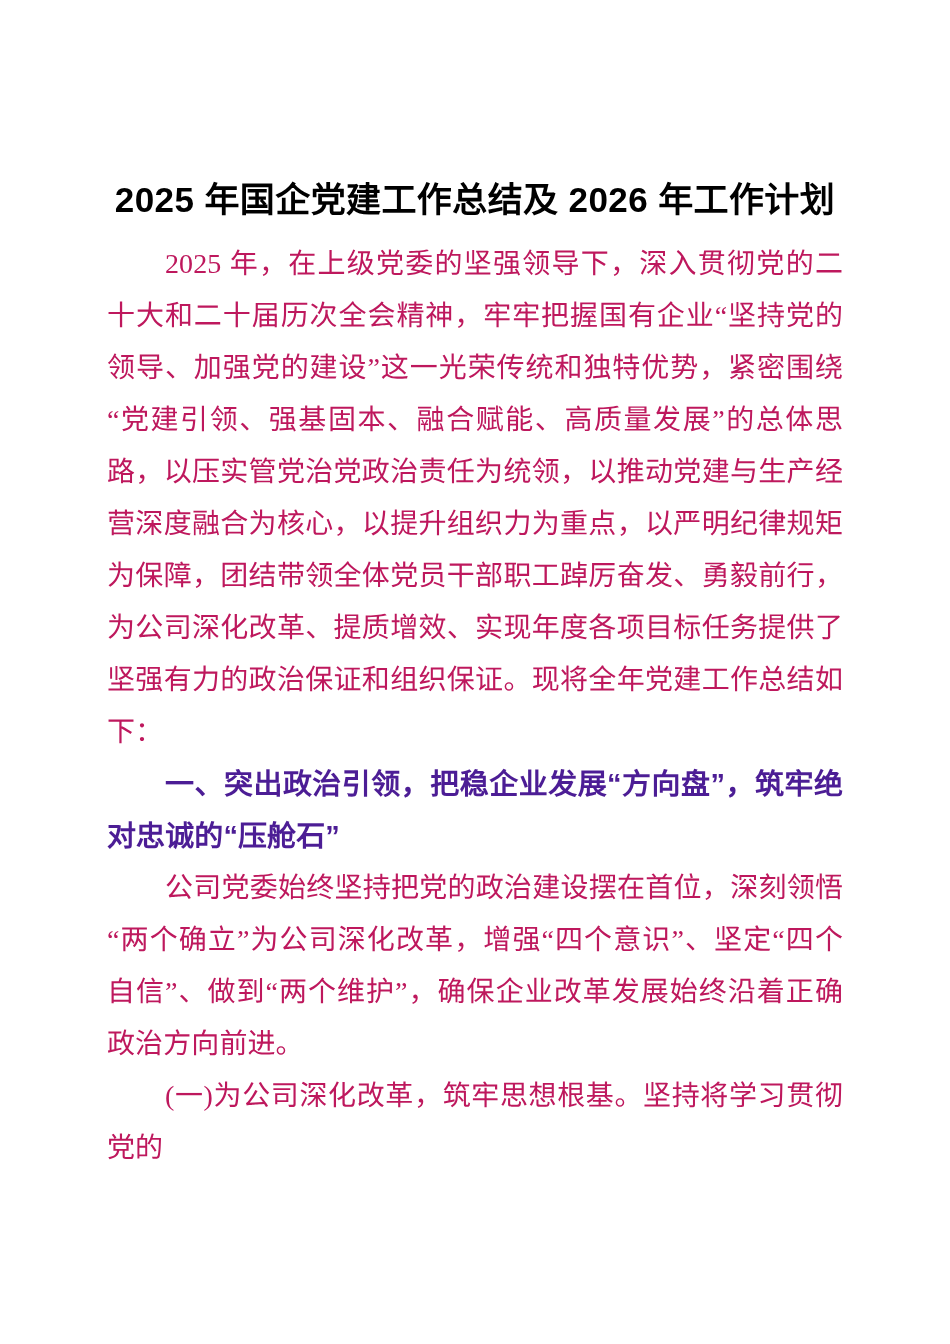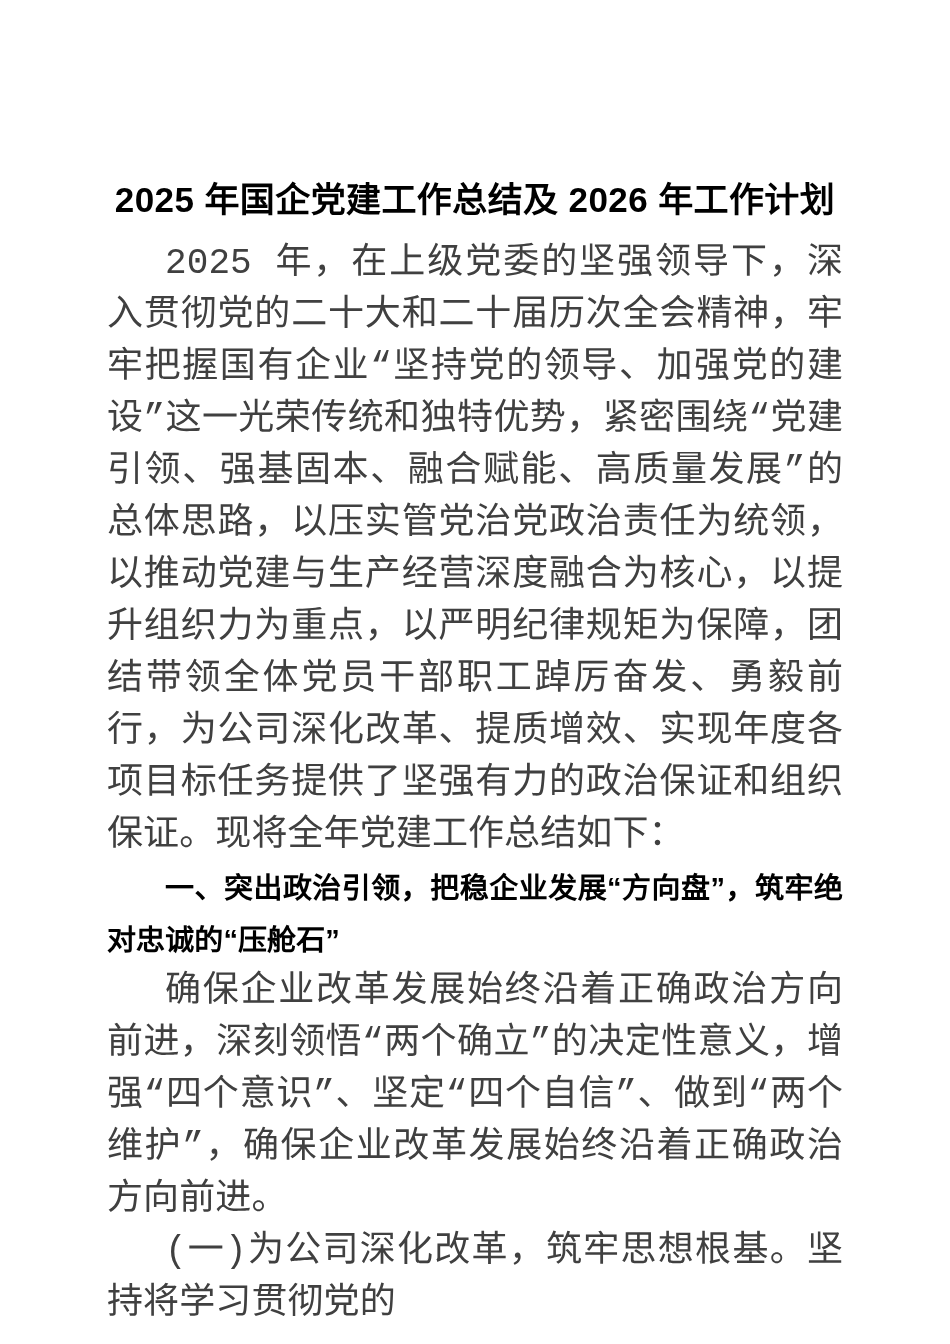--- a/index.html
+++ b/index.html
@@ -29,41 +29,41 @@
     font-size: 35px;
     line-height: 52px;
     color: #000000;
     text-align: center;
     letter-spacing: 0.4px;
     margin: 0;
     padding-top: 174px;
     padding-bottom: 12px;
   }
   .para {
-    font-family: Liberation Mono, monospace;
+    font-family: Liberation Serif, serif;
     font-weight: 400;
-    font-size: 36px;
+    font-size: 28px;
     line-height: 52px;
-    color: #404040;
+    color: #be185d;
     text-align: justify;
     text-align-last: left;
     text-justify: inter-ideograph;
     margin: 0;
     letter-spacing: 0.1px;
     word-break: break-all;
   }
   .para.indent {
     text-indent: 58px;
   }
   .heading {
     font-family: "Liberation Sans", "DejaVu Sans", sans-serif;
     font-weight: 700;
     font-size: 29px;
     line-height: 52px;
-    color: #000000;
+    color: #4c1d95;
     text-align: justify;
     text-align-last: left;
     text-justify: inter-ideograph;
     margin: 0;
     text-indent: 58px;
     letter-spacing: 0.1px;
     word-break: break-all;
   }
 </style>
 </head>
@@ -71,18 +71,18 @@
 
 <div class="page">
   <div class="doc-body">
 
     <h1 class="doc-title">2025 年国企党建工作总结及 2026 年工作计划</h1>
 
     <p class="para indent">2025 年，在上级党委的坚强领导下，深入贯彻党的二十大和二十届历次全会精神，牢牢把握国有企业“坚持党的领导、加强党的建设”这一光荣传统和独特优势，紧密围绕“党建引领、强基固本、融合赋能、高质量发展”的总体思路，以压实管党治党政治责任为统领，以推动党建与生产经营深度融合为核心，以提升组织力为重点，以严明纪律规矩为保障，团结带领全体党员干部职工踔厉奋发、勇毅前行，为公司深化改革、提质增效、实现年度各项目标任务提供了坚强有力的政治保证和组织保证。现将全年党建工作总结如下：</p>
 
     <p class="heading">一、突出政治引领，把稳企业发展“方向盘”，筑牢绝对忠诚的“压舱石”</p>
 
-    <p class="para indent">确保企业改革发展始终沿着正确政治方向前进，深刻领悟“两个确立”的决定性意义，增强“四个意识”、坚定“四个自信”、做到“两个维护”，确保企业改革发展始终沿着正确政治方向前进。</p>
+    <p class="para indent">公司党委始终坚持把党的政治建设摆在首位，深刻领悟“两个确立”为公司深化改革，增强“四个意识”、坚定“四个自信”、做到“两个维护”，确保企业改革发展始终沿着正确政治方向前进。</p>
 
     <p class="para indent">(一)为公司深化改革，筑牢思想根基。坚持将学习贯彻党的</p>
 
   </div>
 </div>
 
 </body></html>

